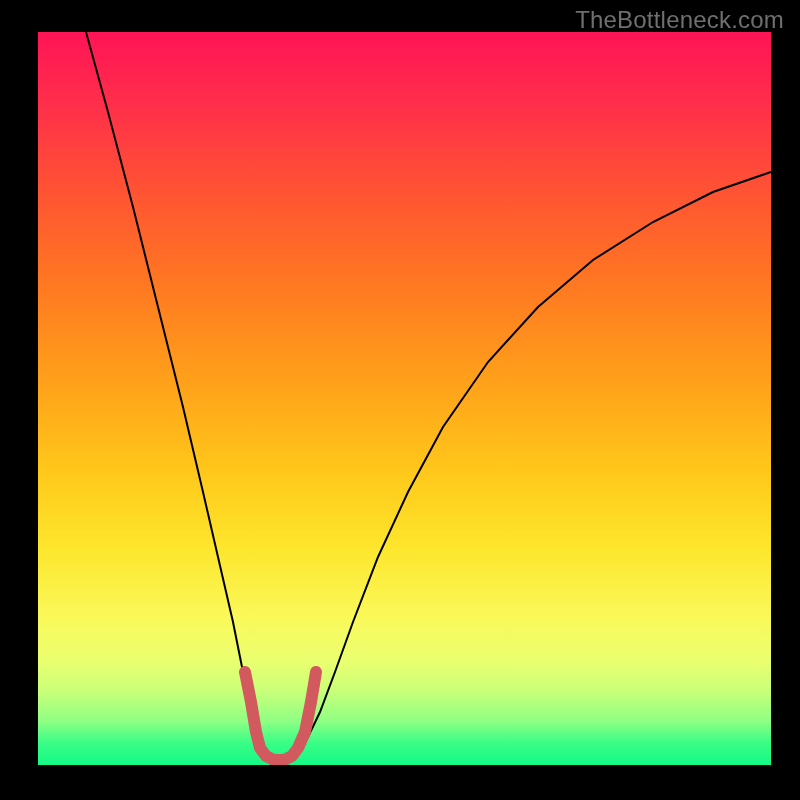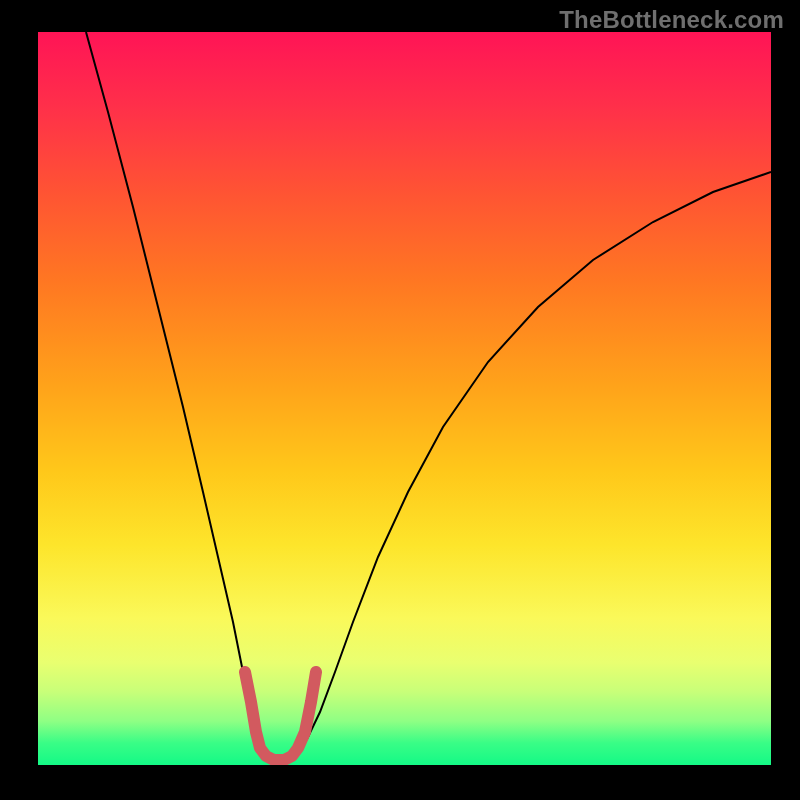--- a/index.html
+++ b/index.html
@@ -39,21 +39,21 @@
       #14f986 100%
     );
   }
   .watermark {
     position: absolute;
     top: 6px;
     right: 16px;
     color: #6f6f6f;
     font-size: 24px;
     letter-spacing: 0.2px;
-    font-weight: 700;
+    font-weight: 400;
     user-select: none;
   }
   svg.curves {
     position: absolute;
     inset: 0;
     width: 100%;
     height: 100%;
   }
 </style>
 </head>

